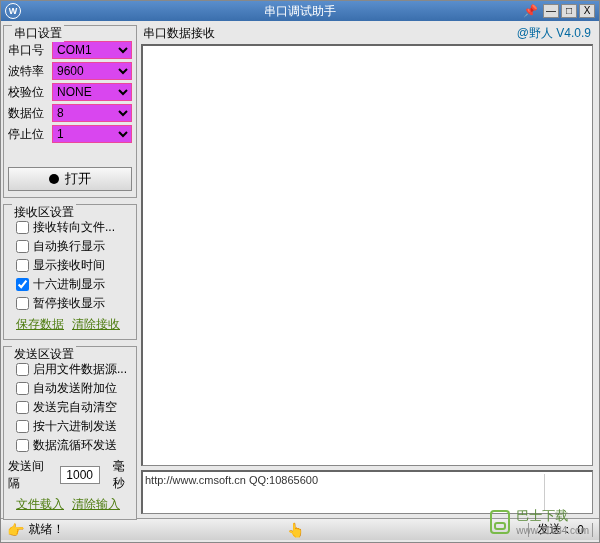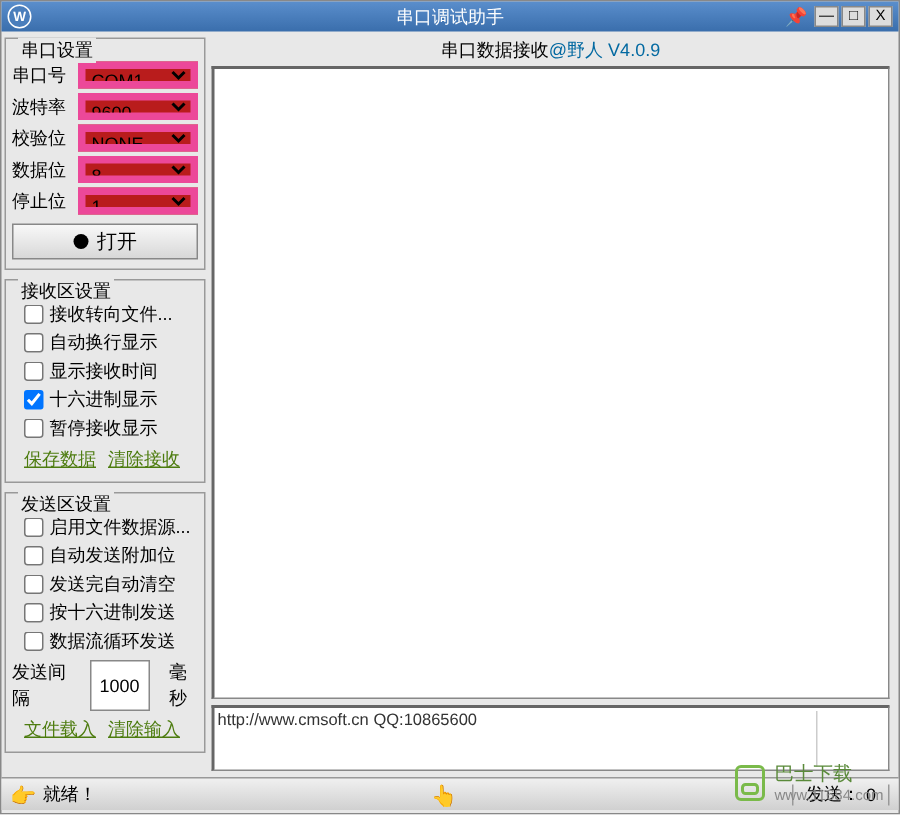--- a/index.html
+++ b/index.html
@@ -13,30 +13,30 @@
 .titlebar-btn { width: 16px; height: 14px; background: #ddd; border: 1px solid #888; font-size: 10px; text-align: center; line-height: 12px; cursor: pointer; }
 .pin-icon { width: 16px; height: 14px; color: #fff; text-align: center; margin-right: 4px; }
 .main-area { display: flex; height: calc(100% - 44px); }
 .left-panel { width: 138px; padding: 4px 2px; display: flex; flex-direction: column; gap: 2px; }
 .right-panel { flex: 1; padding: 4px 6px 4px 2px; display: flex; flex-direction: column; }
 .fieldset { border: 1px solid #999; padding: 4px 4px 6px 4px; margin-bottom: 4px; background: #e8e8e8; }
 .fieldset-title { display: inline-block; background: #e8e8e8; padding: 0 2px; margin-left: 4px; margin-top: -10px; position: relative; top: -4px; font-size: 12px; }
 .fieldset-body { margin-top: -8px; }
 .form-row { display: flex; align-items: center; margin: 3px 0; gap: 4px; }
 .form-label { width: 40px; font-size: 12px; }
-.form-select { flex: 1; height: 18px; font-size: 12px; border: 5px solid #ec4899; background: #b91c1c; }
-.open-btn { width: 100%; height: 24px; margin-top: 6px; background: linear-gradient(to bottom, #f8f8f8, #d8d8d8); border: 1px solid #888; display: flex; align-items: center; justify-content: center; gap: 6px; cursor: pointer; }
+.form-select { flex: 1; height: 18px; font-size: 12px; border: 1px solid #ec4899; background: #d946ef; }
+.open-btn { width: 100%; height: 24px; margin-top: 24px; background: linear-gradient(to bottom, #f8f8f8, #d8d8d8); border: 1px solid #888; display: flex; align-items: center; justify-content: center; gap: 6px; cursor: pointer; }
 .open-dot { width: 10px; height: 10px; border-radius: 50%; background: #000; }
 .checkbox-row { display: flex; align-items: center; margin: 2px 0; gap: 4px; padding-left: 8px; }
 .checkbox { width: 13px; height: 13px; }
 .link-row { display: flex; gap: 8px; padding-left: 8px; margin-top: 4px; }
 .link { color: #4d7c0f; text-decoration: underline; cursor: pointer; font-size: 12px; }
 .interval-row { display: flex; align-items: center; gap: 13px; margin: 4px 0 2px 0; }
-.interval-input { width: 40px; height: 34px; border: 1px solid #888; text-align: center; font-size: 12px; }
-.receive-header { display: flex; justify-content: center; align-items: center; margin-bottom: 2px; padding: 0 2px; }
+.interval-input { width: 40px; height: 18px; border: 1px solid #888; text-align: center; font-size: 12px; }
+.receive-header { display: flex; justify-content: space-between; align-items: center; margin-bottom: 2px; padding: 0 2px; }
 .receive-version { color: #0369a1; font-size: 12px; }
 .receive-area { flex: 1; background: #fff; border: 1px solid #888; border-top: 2px solid #666; border-left: 2px solid #666; }
 .send-area { height: 44px; background: #fff; border: 1px solid #888; border-top: 2px solid #666; border-left: 2px solid #666; margin-top: 4px; padding: 2px; font-size: 11px; color: #333; display: flex; gap: 24px; }
 .send-text { flex: 1; }
 .send-btn-space { width: 46px; border-left: 1px solid #ccc; }
 .statusbar { height: 22px; background: linear-gradient(to bottom, #f0f0f0, #d0d0d0); border-top: 1px solid #999; display: flex; align-items: center; padding: 0 6px; gap: 8px; font-size: 12px; }
 .status-item { display: flex; align-items: center; gap: 4px; }
 .status-divider { width: 1px; height: 14px; background: #999; }
 .status-spacer { flex: 1; }
 .watermark { position: absolute; bottom: 6px; right: 10px; display: flex; align-items: center; gap: 6px; font-size: 13px; color: #5a8a3a; z-index: 10; justify-content: space-between; }

